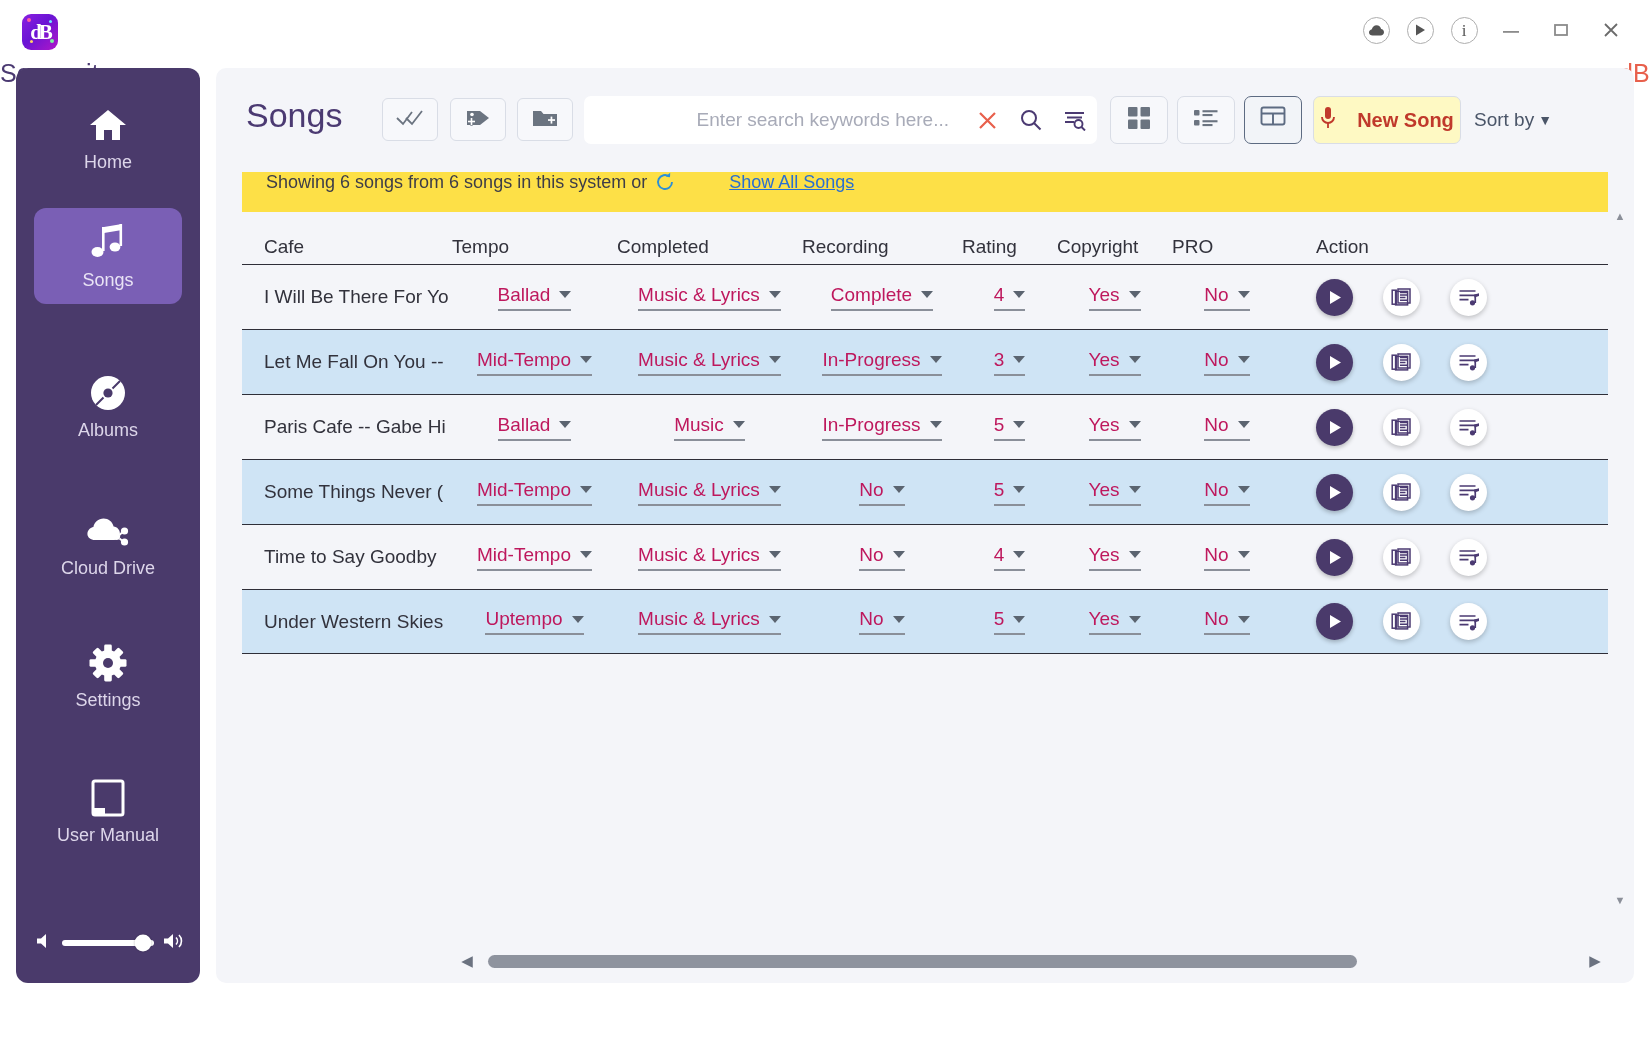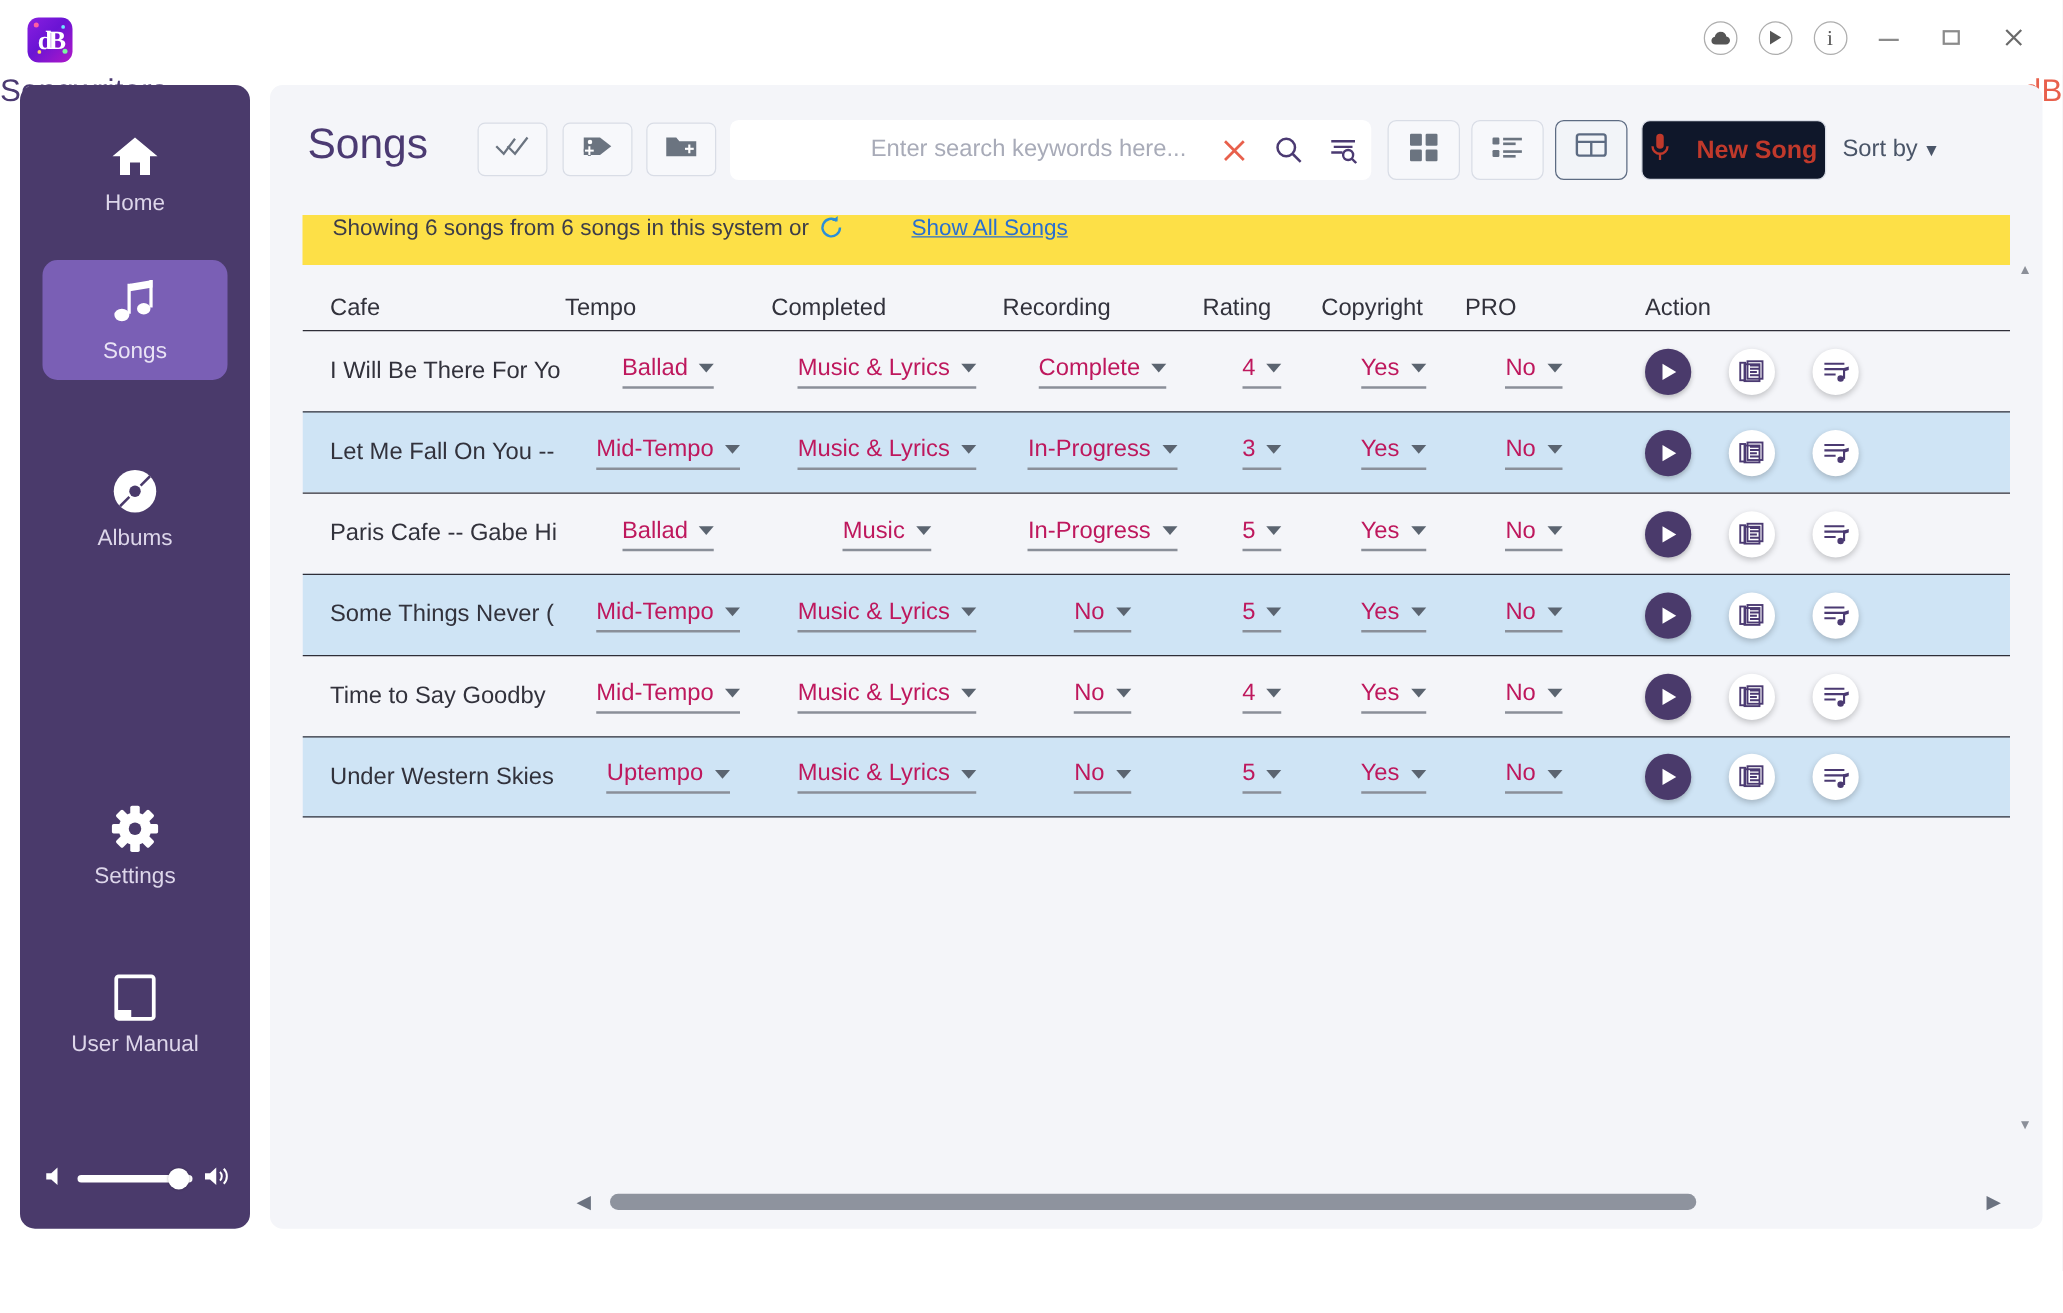--- a/index.html
+++ b/index.html
@@ -127,21 +127,21 @@
   .view-btn {
     position: absolute; top: 28px; width: 58px; height: 48px;
     background: #f7f8fb; border: 1px solid #d9dde6; border-radius: 7px;
     display: flex; align-items: center; justify-content: center; cursor: pointer;
   }
   .view-btn.sel { border: 1.6px solid #5d6b82; background: #f2f4f8; }
   .vb1 { left: 894px; } .vb2 { left: 961px; } .vb3 { left: 1028px; }
 
   .newsong-btn {
     position: absolute; left: 1097px; top: 28px; width: 148px; height: 48px;
-    background: #0f172a; border: 1px solid #d9dde6; border-radius: 7px;
+    background: #fef9c3; border: 1px solid #d9dde6; border-radius: 7px;
     display: flex; align-items: center; justify-content: center; gap: 21px; cursor: pointer;
   }
   .newsong-label { color: #c0392b; font-size: 20px; font-weight: bold; }
 
   .sortby {
     position: absolute; left: 1258px; top: 28px; height: 48px;
     display: flex; align-items: center; gap: 4px; cursor: pointer;
     color: #4a5568; font-size: 19px;
   }
 
@@ -301,20 +301,32 @@
       <span class="nav-icon">
         <svg width="38" height="38" viewBox="0 0 38 38">
             <circle cx="19" cy="19" r="17" fill="#fff"></circle>
             <circle cx="19" cy="19" r="4.6" fill="#4a3a6b"></circle>
             <path d="M7 31 L14.5 23.5 M23.5 14.5 L31 7" stroke="#4a3a6b" stroke-width="2" fill="none"></path>
           </svg>
       </span>
       <span class="nav-label">Albums</span>
     </div>
 
+    <div class="nav-item" style="top:428px;">
+      <span class="nav-icon">
+        <svg width="44" height="34" viewBox="0 0 44 34">
+            <path d="M9 26h18c3.8 0 6.9-3 6.9-6.8 0-3.6-2.8-6.5-6.3-6.8C26.5 7.6 22.4 4.5 17.6 4.5 12.4 4.5 8.1 8.2 7.4 13.1 3.9 13.8 1.4 16.7 1.4 20 1.4 23.4 4.8 26 9 26z" fill="#fff"></path>
+            <circle cx="38.5" cy="17" r="3.6" fill="#fff"></circle>
+            <circle cx="30.5" cy="22.5" r="3.6" fill="#fff"></circle>
+            <circle cx="38.5" cy="28" r="3.6" fill="#fff"></circle>
+            <path d="M33.5 21 L36 18.5 M33.5 24.5 L36 26.5" stroke="#fff" stroke-width="1.8"></path>
+          </svg>
+      </span>
+      <span class="nav-label">Cloud Drive</span>
+    </div>
 
     <div class="nav-item" style="top:560px;">
       <span class="nav-icon">
         <svg width="38" height="38" viewBox="0 0 38 38">
             <path d="M16 1h6l1 5 4 1.7 4.3-2.7 4.2 4.2-2.7 4.3L34.5 18l5 1v6l-5 1-1.7 4 2.7 4.3-4.2 4.2-4.3-2.7-4 1.7-1 5h-6l-1-5-4-1.7-4.3 2.7-4.2-4.2 2.7-4.3L2.5 25l-5-1" fill="none"></path>
             <g fill="#fff">
               <rect x="15.2" y="0.5" width="7.6" height="37" rx="1.4"></rect>
               <rect x="0.5" y="15.2" width="37" height="7.6" rx="1.4"></rect>
               <rect x="15.2" y="0.5" width="7.6" height="37" rx="1.4" transform="rotate(45 19 19)"></rect>
               <rect x="0.5" y="15.2" width="37" height="7.6" rx="1.4" transform="rotate(45 19 19)"></rect>

